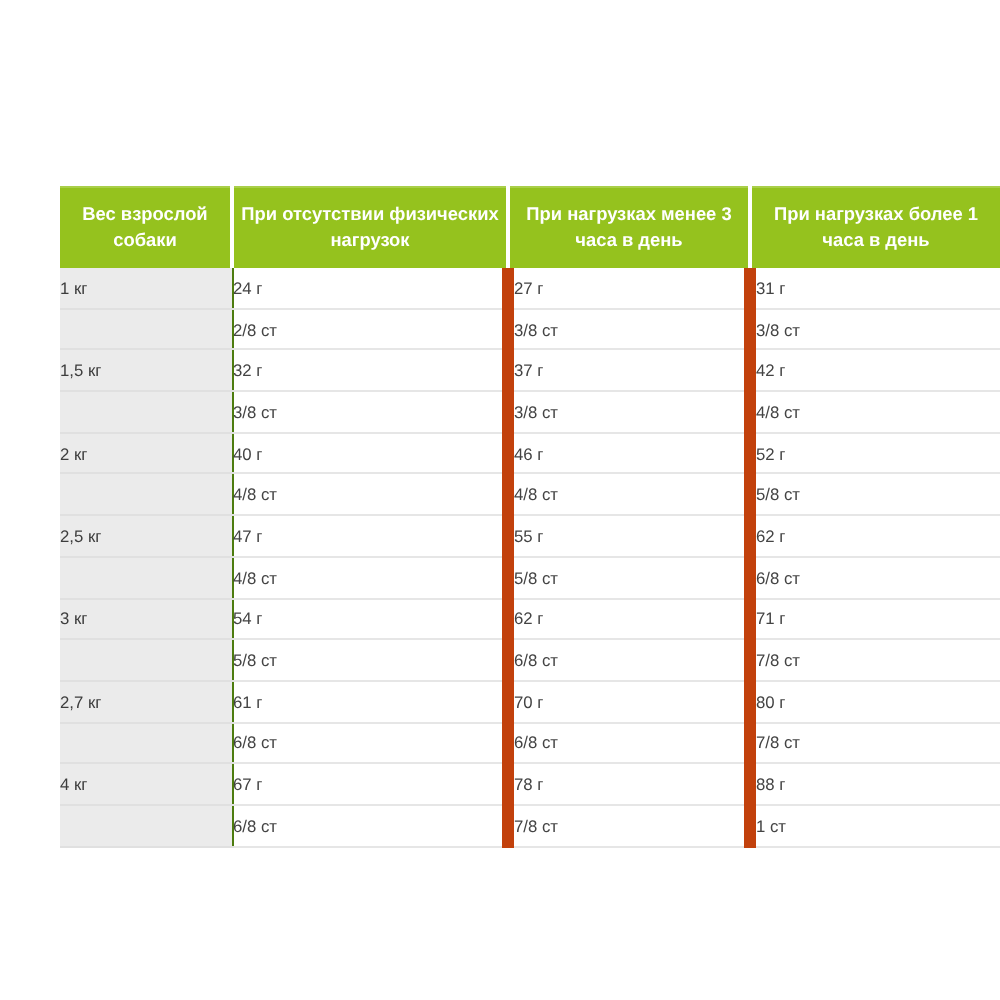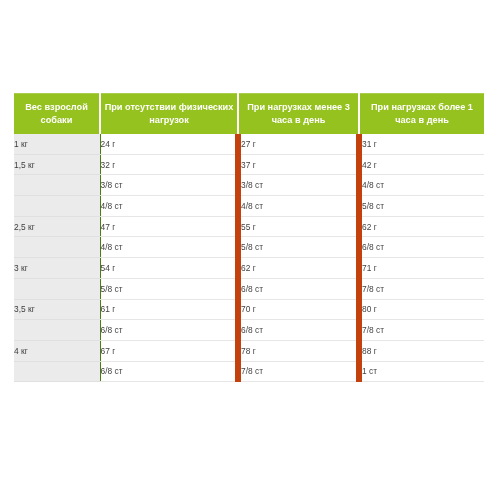--- a/index.html
+++ b/index.html
@@ -11,20 +11,21 @@
     height: 500px;
     background: #ffffff;
     font-family: "Liberation Sans", "DejaVu Sans", sans-serif;
     overflow: hidden;
   }
   .page {
     position: relative;
     width: 446px;
     height: 500px;
     background: #ffffff;
+    margin-left: 16px;
   }
   .feeding-table {
     position: absolute;
     left: 14px;
     top: 93px;
     width: 470px;
     border-collapse: collapse;
     table-layout: fixed;
   }
   .feeding-table th,
@@ -97,31 +98,43 @@
         <th class="last-head">При нагрузках более 1 часа в день</th>
       </tr>
     </thead>
     <tbody>
       <tr>
         <td class="weight-cell">1 кг</td>
         <td class="val-cell">24 г</td>
         <td class="val-cell">27 г</td>
         <td class="val-cell last-col">31 г</td>
       </tr>
+      <tr class="unit-row">
+        <td class="weight-cell"></td>
+        <td class="val-cell">2/8 ст</td>
+        <td class="val-cell">3/8 ст</td>
+        <td class="val-cell last-col">3/8 ст</td>
+      </tr>
       <tr>
         <td class="weight-cell">1,5 кг</td>
         <td class="val-cell">32 г</td>
         <td class="val-cell">37 г</td>
         <td class="val-cell last-col">42 г</td>
       </tr>
       <tr class="unit-row">
         <td class="weight-cell"></td>
         <td class="val-cell">3/8 ст</td>
         <td class="val-cell">3/8 ст</td>
         <td class="val-cell last-col">4/8 ст</td>
+      </tr>
+      <tr>
+        <td class="weight-cell">2 кг</td>
+        <td class="val-cell">40 г</td>
+        <td class="val-cell">46 г</td>
+        <td class="val-cell last-col">52 г</td>
       </tr>
       <tr class="unit-row">
         <td class="weight-cell"></td>
         <td class="val-cell">4/8 ст</td>
         <td class="val-cell">4/8 ст</td>
         <td class="val-cell last-col">5/8 ст</td>
       </tr>
       <tr>
         <td class="weight-cell">2,5 кг</td>
         <td class="val-cell">47 г</td>
@@ -140,21 +153,21 @@
         <td class="val-cell">62 г</td>
         <td class="val-cell last-col">71 г</td>
       </tr>
       <tr class="unit-row">
         <td class="weight-cell"></td>
         <td class="val-cell">5/8 ст</td>
         <td class="val-cell">6/8 ст</td>
         <td class="val-cell last-col">7/8 ст</td>
       </tr>
       <tr>
-        <td class="weight-cell">3,5 кг</td>
+        <td class="weight-cell">2,7 кг</td>
         <td class="val-cell">61 г</td>
         <td class="val-cell">70 г</td>
         <td class="val-cell last-col">80 г</td>
       </tr>
       <tr class="unit-row">
         <td class="weight-cell"></td>
         <td class="val-cell">6/8 ст</td>
         <td class="val-cell">6/8 ст</td>
         <td class="val-cell last-col">7/8 ст</td>
       </tr>

